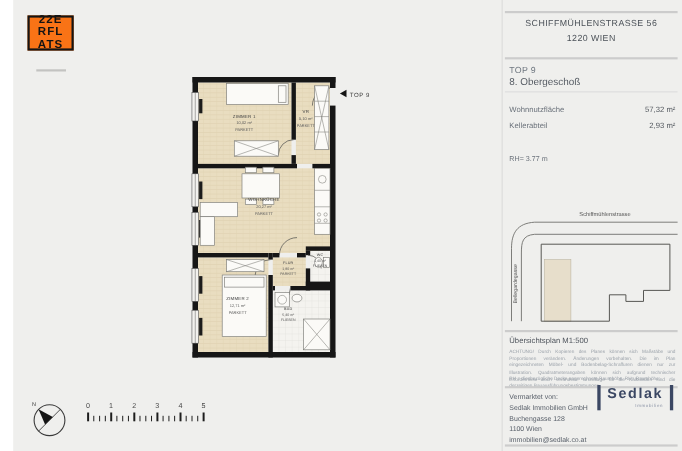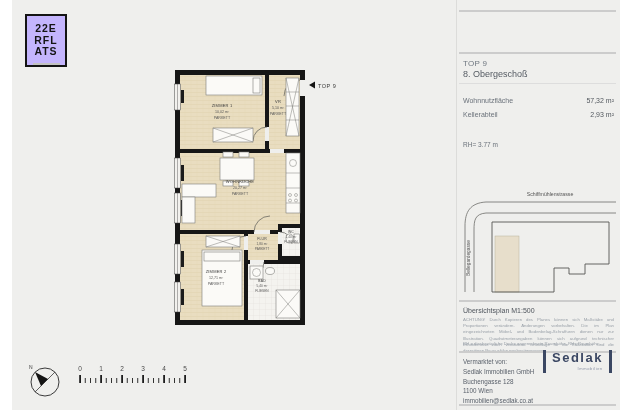--- a/index.html
+++ b/index.html
@@ -4,22 +4,22 @@
 <style>
   html,body{margin:0;padding:0;background:#ffffff;}
   *{box-sizing:border-box;}
   #page{
     position:relative;width:620px;height:410px;overflow:hidden;
     background:#efefed;font-family:"Liberation Sans",sans-serif;color:#4b5158;
   }
   .white-strip{position:absolute;left:0;top:0;width:12px;height:410px;background:#ffffff;}
   
   .logo-box{
-    position:absolute;left:25px;top:14px;width:42px;height:53px;
-    border:2.5px solid #141414;background:#c4b5fd;
+    position:absolute;left:25px;top:14px;width:42px;height:32px;
+    border:2.5px solid #141414;background:#f97316;
     display:flex;flex-direction:column;align-items:center;justify-content:center;
     font-weight:bold;font-size:10.5px;line-height:11.5px;letter-spacing:1px;color:#141414;
   }
   .logo-tagline{position:absolute;left:33px;top:63px;width:27px;height:2px;background:#c3c3c1;}
   
   .divider-v{position:absolute;left:456px;top:0;width:1px;height:410px;background:#dcdcda;}
   .rule{position:absolute;left:459px;width:157px;background:#cccccc;}
   .rule.thick{height:2px;}
   .rule.thin{height:1px;background:#dddddd;}
   .addr{position:absolute;left:459px;top:17px;width:157px;text-align:center;
@@ -279,20 +279,22 @@
         <rect x="150.8" y="20" width="0.9" height="5"></rect>
           <rect x="156.1" y="20" width="0.9" height="5"></rect>
           <rect x="161.3" y="20" width="0.9" height="5"></rect>
       </g>
     </g>
   </svg>
 
   <div class="divider-v"></div>
   <div class="rule thick" style="top:10px"></div>
   <div class="addr">
+    <div>SCHIFFMÜHLENSTRASSE 56</div>
+    <div class="l2">1220 WIEN</div>
   </div>
   <div class="rule thick" style="top:52px"></div>
 
   <div class="top-label">TOP 9</div>
   <div class="floor-label">8. Obergeschoß</div>
   <div class="rule thin" style="top:83px"></div>
 
   <div class="metric-row" style="top:97px">
     <span class="val">57,32 m²</span>
     <span>Wohnnutzfläche</span>

